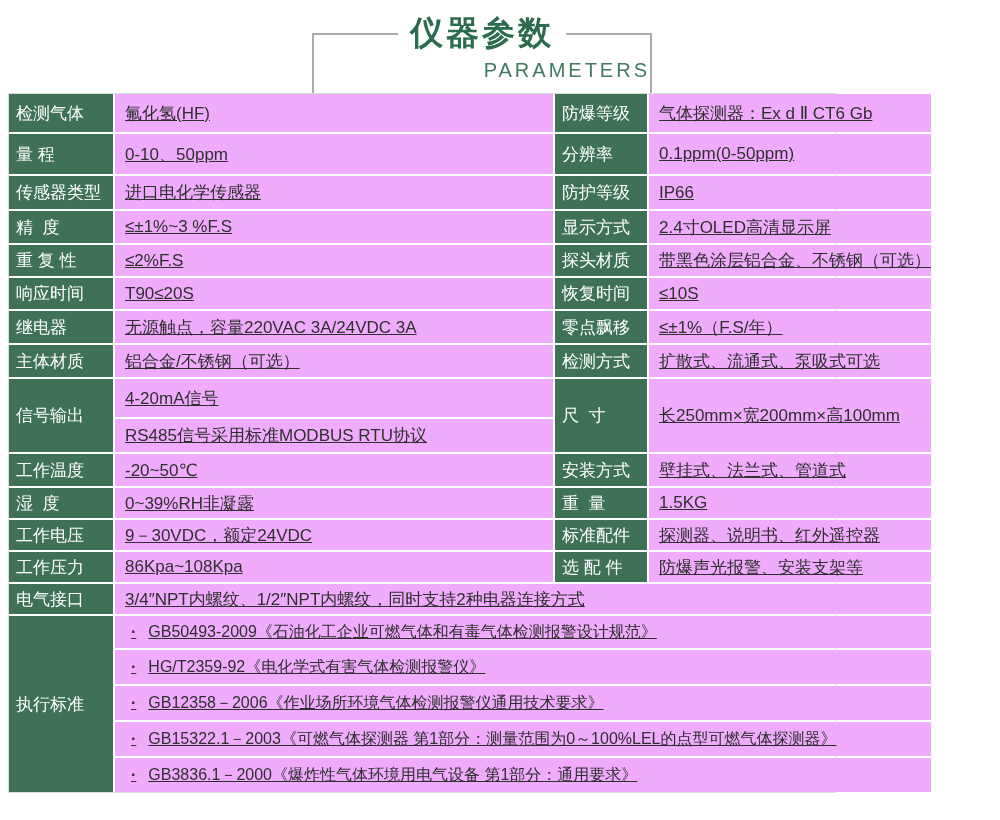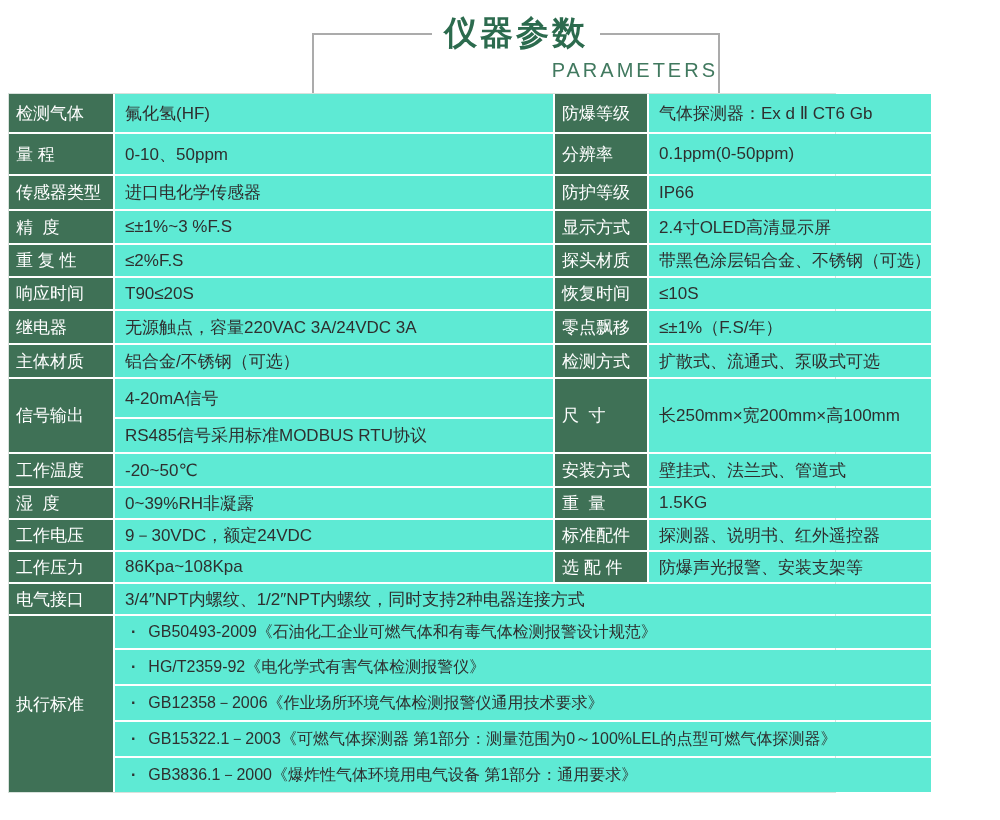--- a/index.html
+++ b/index.html
@@ -1,37 +1,37 @@
 <!DOCTYPE html>
 <html><head>
 <meta charset="utf-8">
 <style>
   * { margin: 0; padding: 0; box-sizing: border-box; }
   html, body { width: 1000px; height: 820px; background: #ffffff;
     font-family: "Liberation Sans", "DejaVu Sans", sans-serif; }
   .stage { position: relative; width: 1000px; height: 820px; background: #fff; overflow: hidden; }
 
   
-  .title-box { position: absolute; left: 312px; top: 33px; width: 408px; height: 60px;
+  .title-box { position: absolute; left: 312px; top: 33px; width: 340px; height: 60px;
     border-top: 2px solid #ababab; border-left: 2px solid #ababab; border-right: 2px solid #ababab; }
   .title-cn { position: absolute; top: -24px; left: 50%; transform: translateX(-50%);
     background: #ffffff; padding: 0 12px; white-space: nowrap;
     font-size: 33px; font-weight: bold; letter-spacing: 3px; color: #2c6b4e; line-height: 44px; }
   .title-en { text-align: right; padding-top: 24px; font-size: 20px; letter-spacing: 3px;
     color: #41795f; }
 
   
   .spec-table { position: absolute; left: 8px; top: 93px; width: 828px;
     display: grid; gap: 2px; background: #ffffff; border: 1px solid #d8e1dc;
     grid-template-columns: 104px 438px 92px 1fr;
     grid-template-rows: 38px 40px 33px 32px 31px 31px 32px 32px 38px 33px 32px 30px 30px 30px 30px 32px 34px 34px 34px 34px; }
   .lbl { background: #3f7156; color: #ffffff; display: flex; align-items: center;
     padding-left: 7px; font-size: 17px; white-space: pre; }
-  .val { background: #5eead4; color: #2f2f2f; display: flex; align-items: center;
-    padding-left: 10px; font-size: 17px; white-space: pre; }
+  .val { background: #f0abfc; color: #2f2f2f; display: flex; align-items: center;
+    padding-left: 10px; font-size: 17px; white-space: pre; text-decoration: underline; }
   .rspan2 { grid-row: span 2; }
   .rspan5 { grid-row: span 5; }
   .cspan3 { grid-column: span 3; }
   .std { font-size: 16px; padding-left: 16px; }
   .std .dot { font-weight: bold; margin-right: 12px; color: #2f2f2f; }
 </style>
 </head>
 <body>
 
 <div class="stage">

